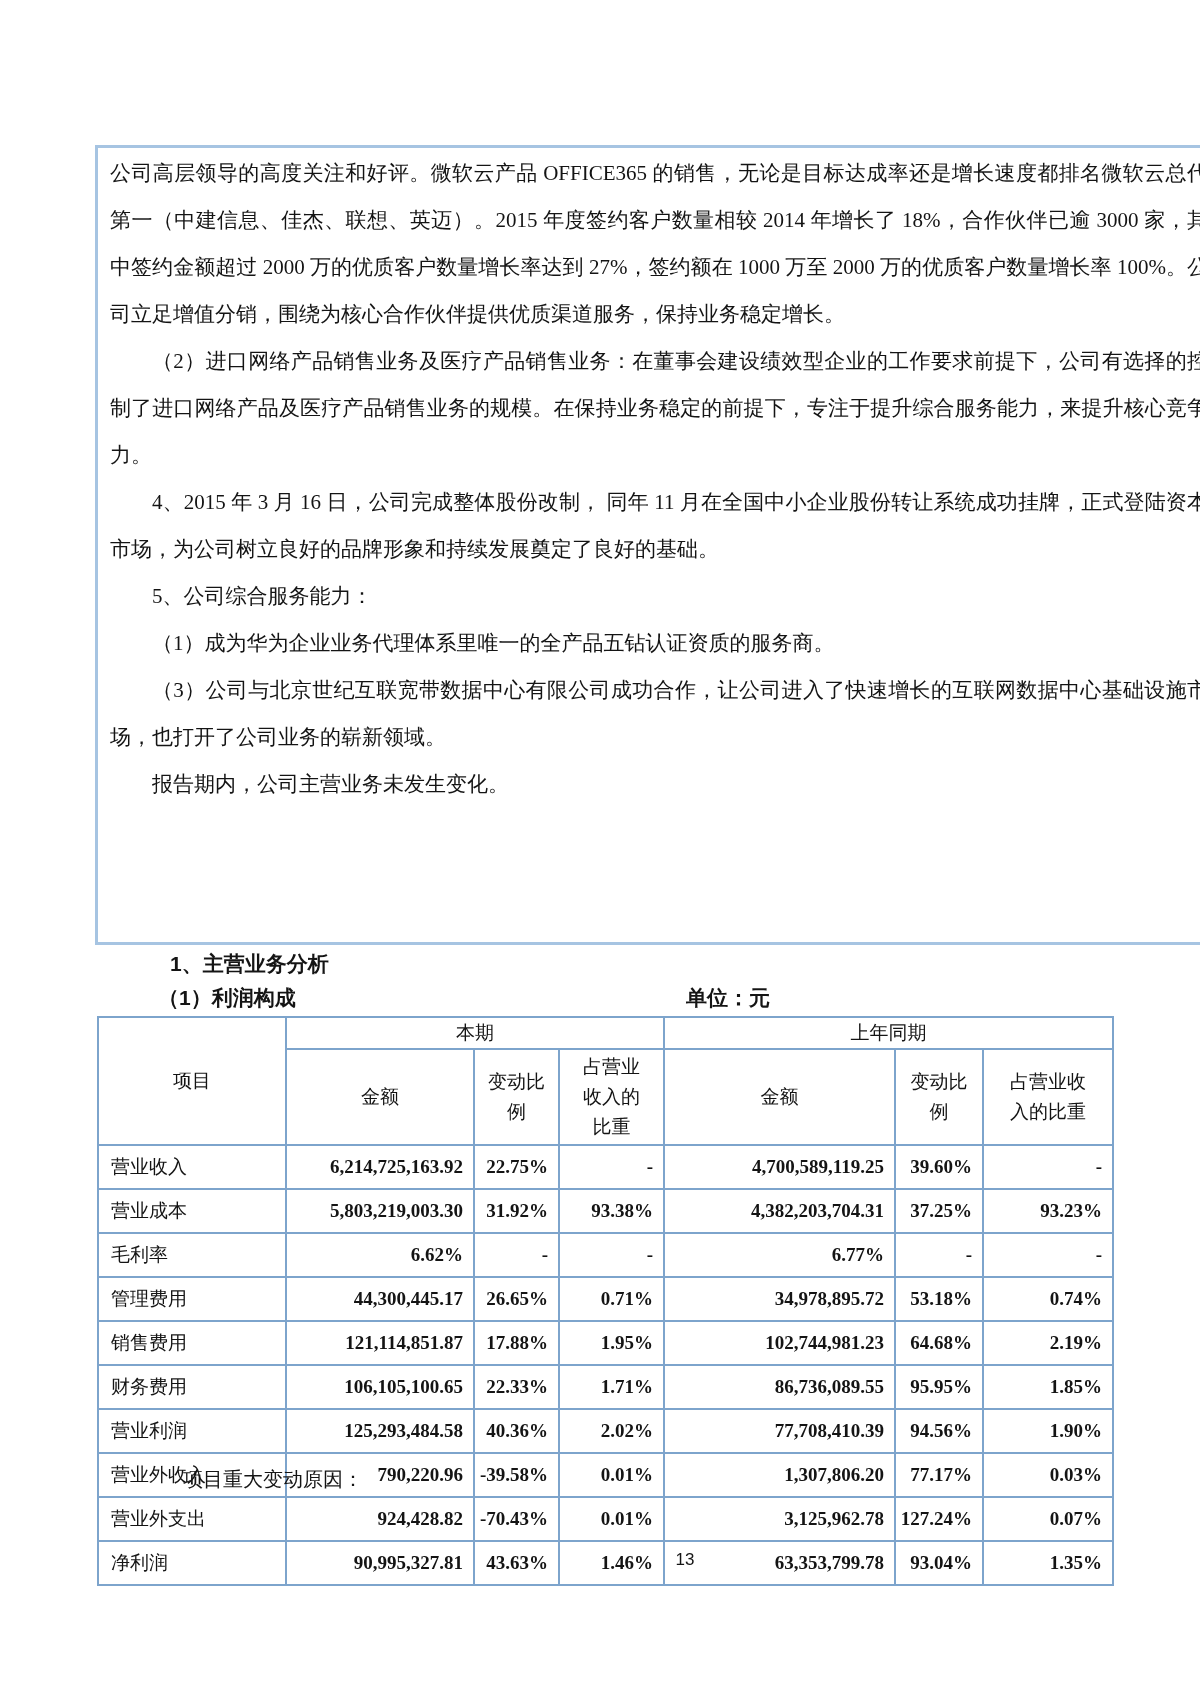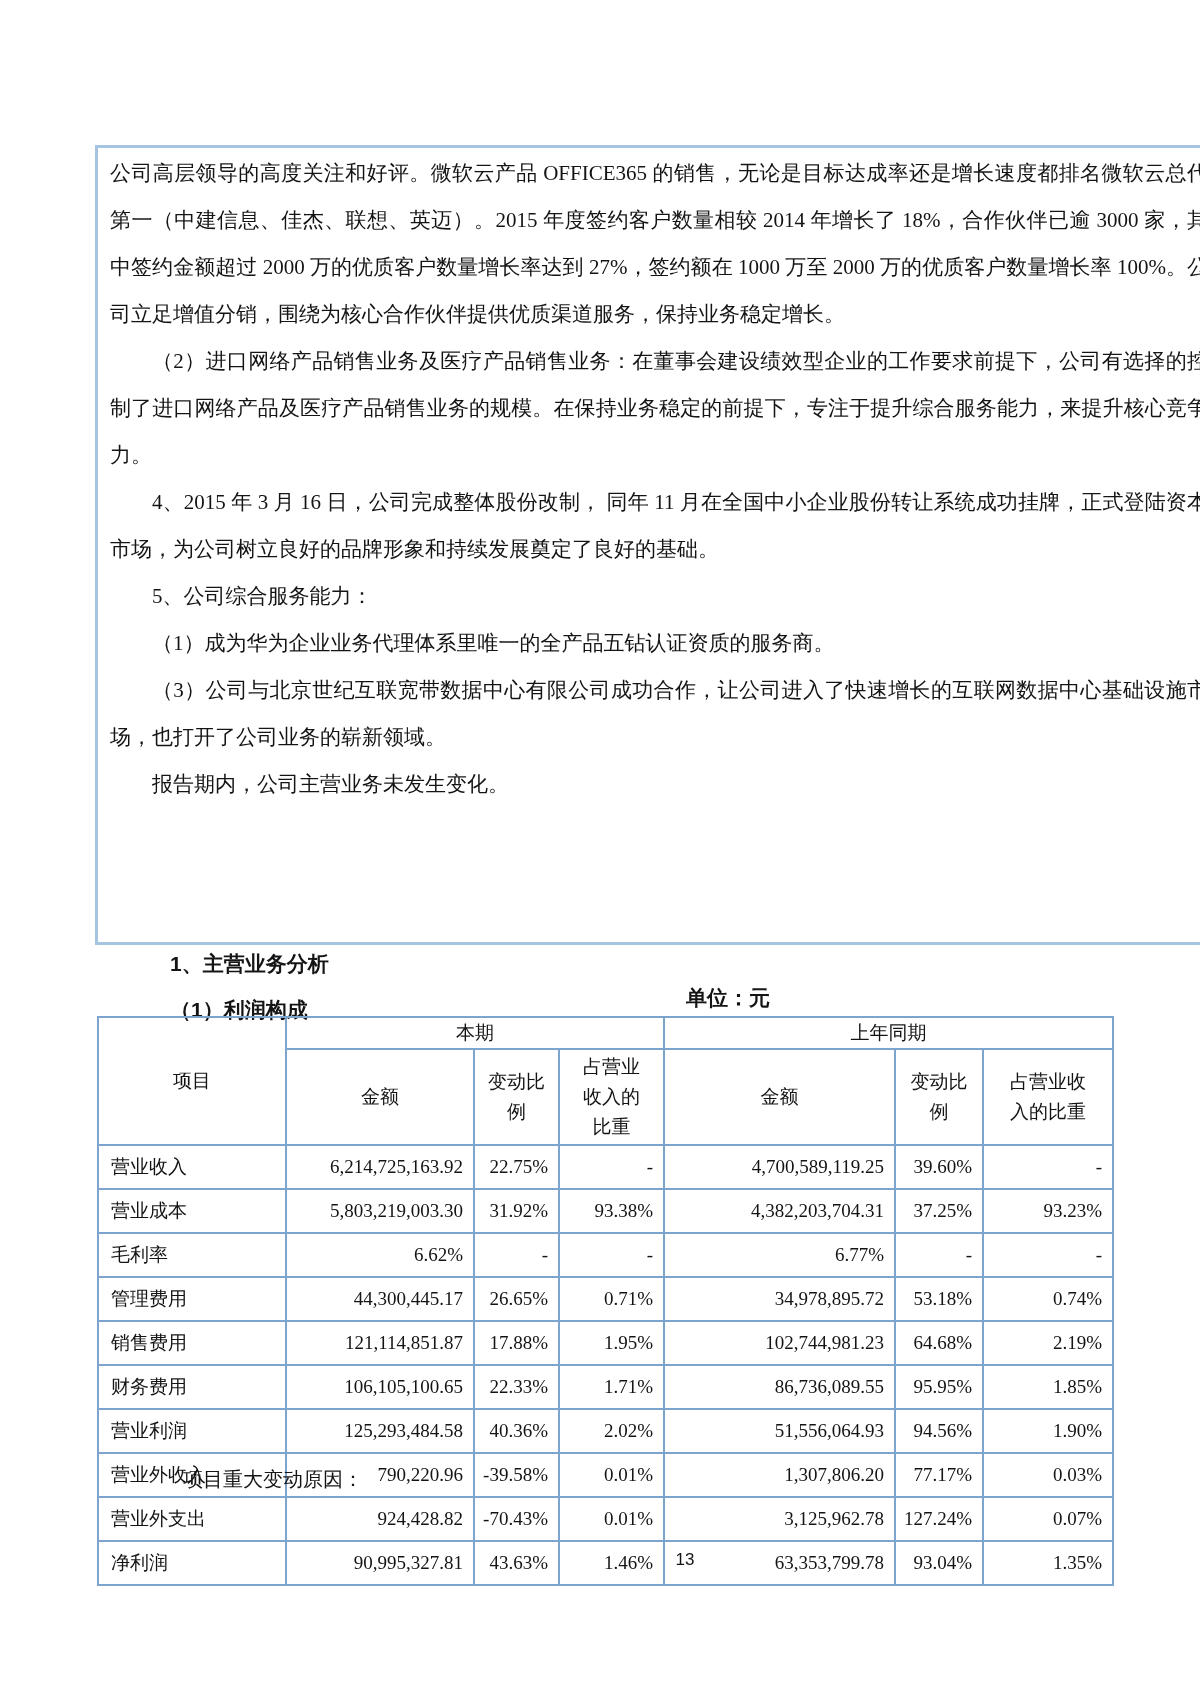--- a/index.html
+++ b/index.html
@@ -38,21 +38,21 @@
     font-weight: bold;
     font-size: 21px;
     margin: 0;
   }
   .h-sub {
     position: absolute;
     left: 158px; top: 984px;
     font-family: "Liberation Sans", sans-serif;
     font-weight: bold;
     font-size: 21px;
-    margin: 12px;
+    margin: 0;
   }
   .unit-label {
     position: absolute;
     left: 686px; top: 984px;
     font-family: "Liberation Sans", sans-serif;
     font-weight: bold;
     font-size: 21px;
   }
 
   
@@ -79,20 +79,21 @@
     line-height: 30px;
   }
   table.profit tbody tr { height: 44px; }
   table.profit td.item {
     text-align: left;
     padding-left: 12px;
   }
   table.profit td.num {
     text-align: right;
     padding-right: 10px;
+    font-weight: bold;
   }
 
   .reason-label {
     position: absolute;
     left: 183px; top: 1466px;
     font-size: 20px;
     margin: 0;
   }
 
   .note-box {
@@ -218,21 +219,21 @@
         <td class="num">1.71%</td>
         <td class="num">86,736,089.55</td>
         <td class="num">95.95%</td>
         <td class="num">1.85%</td>
       </tr>
       <tr>
         <td class="item">营业利润</td>
         <td class="num">125,293,484.58</td>
         <td class="num">40.36%</td>
         <td class="num">2.02%</td>
-        <td class="num">51,556,064.93</td>
+        <td class="num">77,708,410.39</td>
         <td class="num">94.56%</td>
         <td class="num">1.90%</td>
       </tr>
       <tr>
         <td class="item">营业外收入</td>
         <td class="num">790,220.96</td>
         <td class="num">-39.58%</td>
         <td class="num">0.01%</td>
         <td class="num">1,307,806.20</td>
         <td class="num">77.17%</td>

